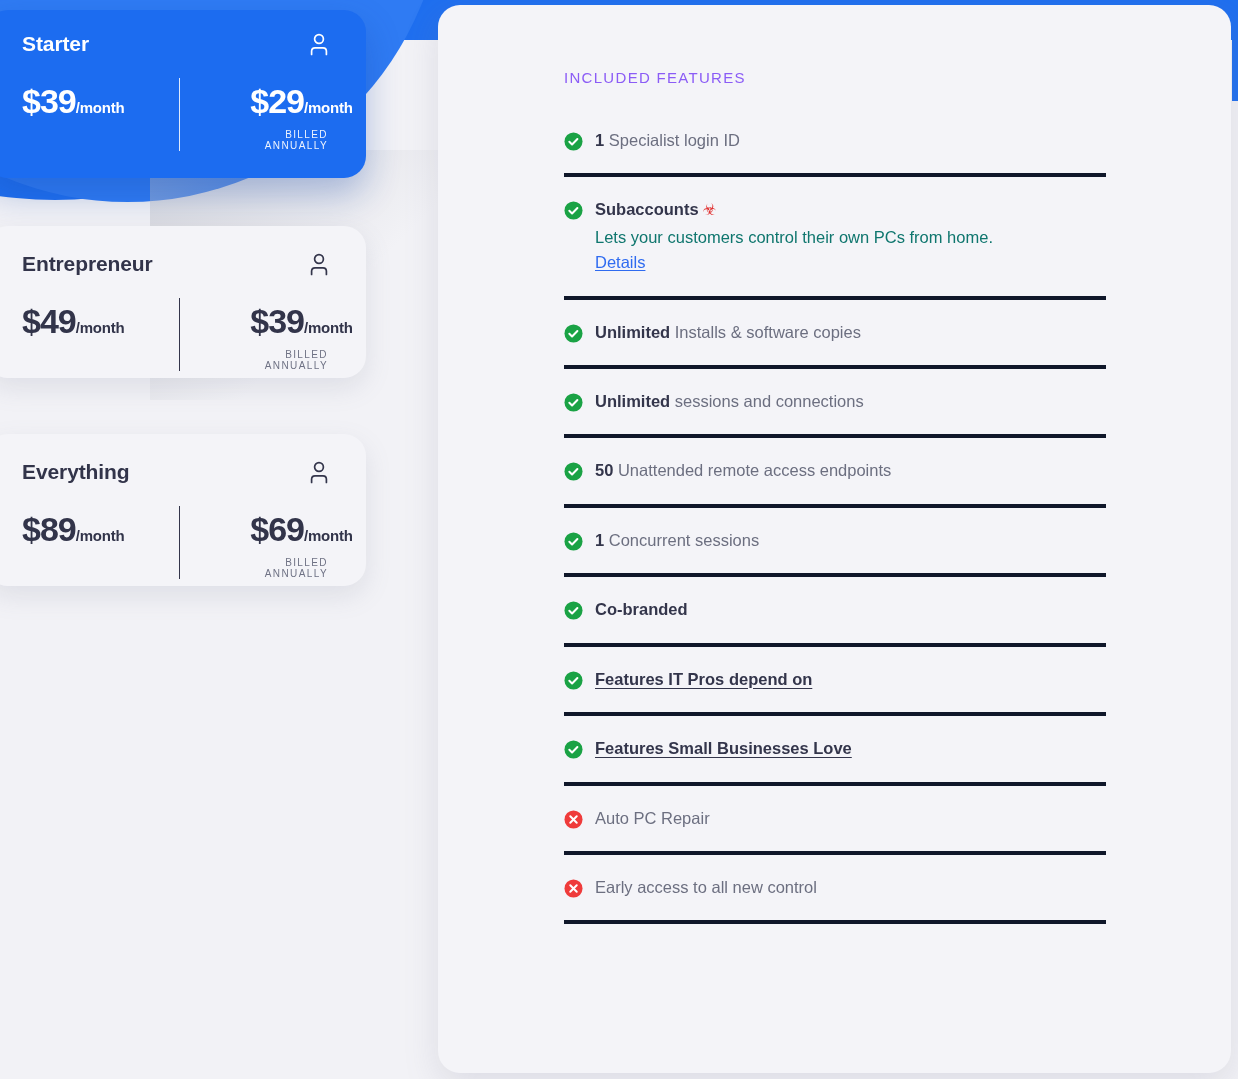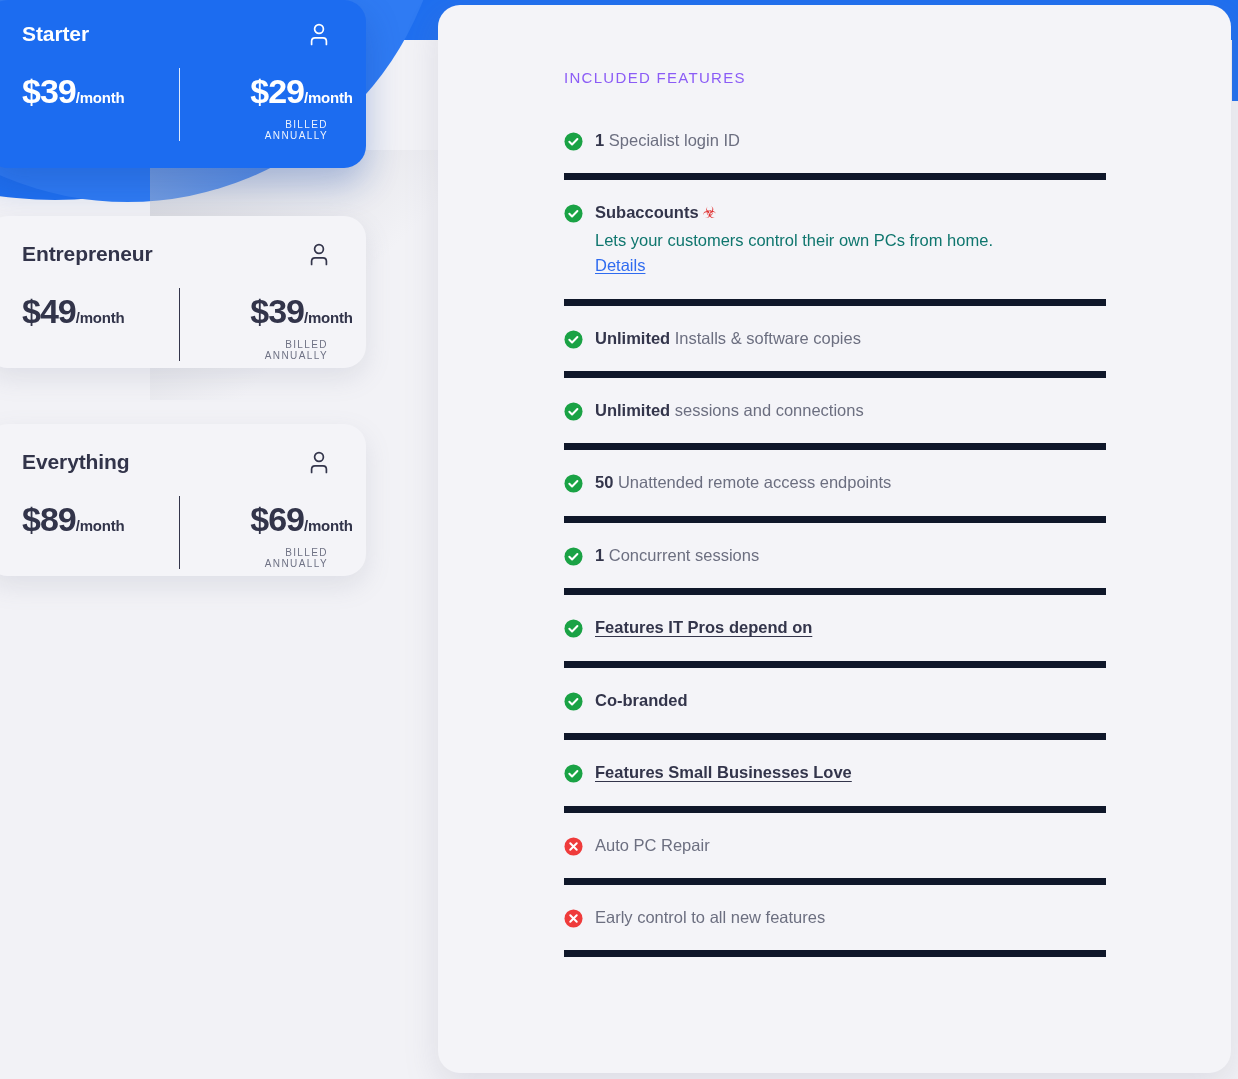--- a/index.html
+++ b/index.html
@@ -63,21 +63,21 @@
     top: 150px;
     width: 300px;
     height: 250px;
     background: linear-gradient(135deg, rgba(190,192,200,0.55) 0%, rgba(242,242,246,0) 62%);
   }
 
   
   .plans {
     position: absolute;
     left: 0;
-    top: 0;
+    top: 10px;
     width: 440px;
     z-index: 3;
   }
 
   .plan-card {
     position: relative;
     width: 380px;
     margin-left: -14px;
     border-radius: 22px;
     padding: 26px 36px 30px 36px;
@@ -193,21 +193,21 @@
 
   .feature-list {
     margin: 22px 0 0 126px;
     width: 542px;
     list-style: none;
   }
 
   .feature-row {
     display: flex;
     align-items: flex-start;
-    border-bottom: 7px solid #0f172a;
+    border-bottom: 4px solid #0f172a;
     min-height: 69px;
     padding: 0;
   }
   .feature-row .row-inner {
     display: flex;
     align-items: flex-start;
     width: 100%;
     padding: 22px 0 22px 0;
   }
 
@@ -436,34 +436,34 @@
         </li>
         <li class="feature-row">
           <div class="row-inner">
             <span class="status-icon">
               <svg viewBox="0 0 20 20">
                 <circle cx="10" cy="10" r="9.5" fill="#1aa245"></circle>
                 <path d="M5.6 10.2l2.9 2.9 5.6-5.8" fill="none" stroke="#fff" stroke-width="2.1" stroke-linecap="round" stroke-linejoin="round"></path>
               </svg>
             </span>
             <div class="feature-body">
+              <div class="feature-main"><span class="feature-strong">Co-branded</span></div>
+            </div>
+          </div>
+        </li>
+        <li class="feature-row">
+          <div class="row-inner">
+            <span class="status-icon">
+              <svg viewBox="0 0 20 20">
+                <circle cx="10" cy="10" r="9.5" fill="#1aa245"></circle>
+                <path d="M5.6 10.2l2.9 2.9 5.6-5.8" fill="none" stroke="#fff" stroke-width="2.1" stroke-linecap="round" stroke-linejoin="round"></path>
+              </svg>
+            </span>
+            <div class="feature-body">
               <div class="feature-main"><span class="feature-strong linked">Features IT Pros depend on</span></div>
-            </div>
-          </div>
-        </li>
-        <li class="feature-row">
-          <div class="row-inner">
-            <span class="status-icon">
-              <svg viewBox="0 0 20 20">
-                <circle cx="10" cy="10" r="9.5" fill="#1aa245"></circle>
-                <path d="M5.6 10.2l2.9 2.9 5.6-5.8" fill="none" stroke="#fff" stroke-width="2.1" stroke-linecap="round" stroke-linejoin="round"></path>
-              </svg>
-            </span>
-            <div class="feature-body">
-              <div class="feature-main"><span class="feature-strong">Co-branded</span></div>
             </div>
           </div>
         </li>
         <li class="feature-row">
           <div class="row-inner">
             <span class="status-icon">
               <svg viewBox="0 0 20 20">
                 <circle cx="10" cy="10" r="9.5" fill="#1aa245"></circle>
                 <path d="M5.6 10.2l2.9 2.9 5.6-5.8" fill="none" stroke="#fff" stroke-width="2.1" stroke-linecap="round" stroke-linejoin="round"></path>
               </svg>
@@ -488,19 +488,19 @@
         </li>
         <li class="feature-row">
           <div class="row-inner">
             <span class="status-icon">
               <svg viewBox="0 0 20 20">
                 <circle cx="10" cy="10" r="9.5" fill="#ef3b3b"></circle>
                 <path d="M6.6 6.6l6.8 6.8M13.4 6.6l-6.8 6.8" fill="none" stroke="#fff" stroke-width="2.1" stroke-linecap="round"></path>
               </svg>
             </span>
             <div class="feature-body">
-              <div class="feature-main"><span>Early control to all new features</span></div>
+              <div class="feature-main"><span>Early access to all new control</span></div>
             </div>
           </div>
         </li>
       </ul>
   </div>
 </div>
 
 </body></html>

